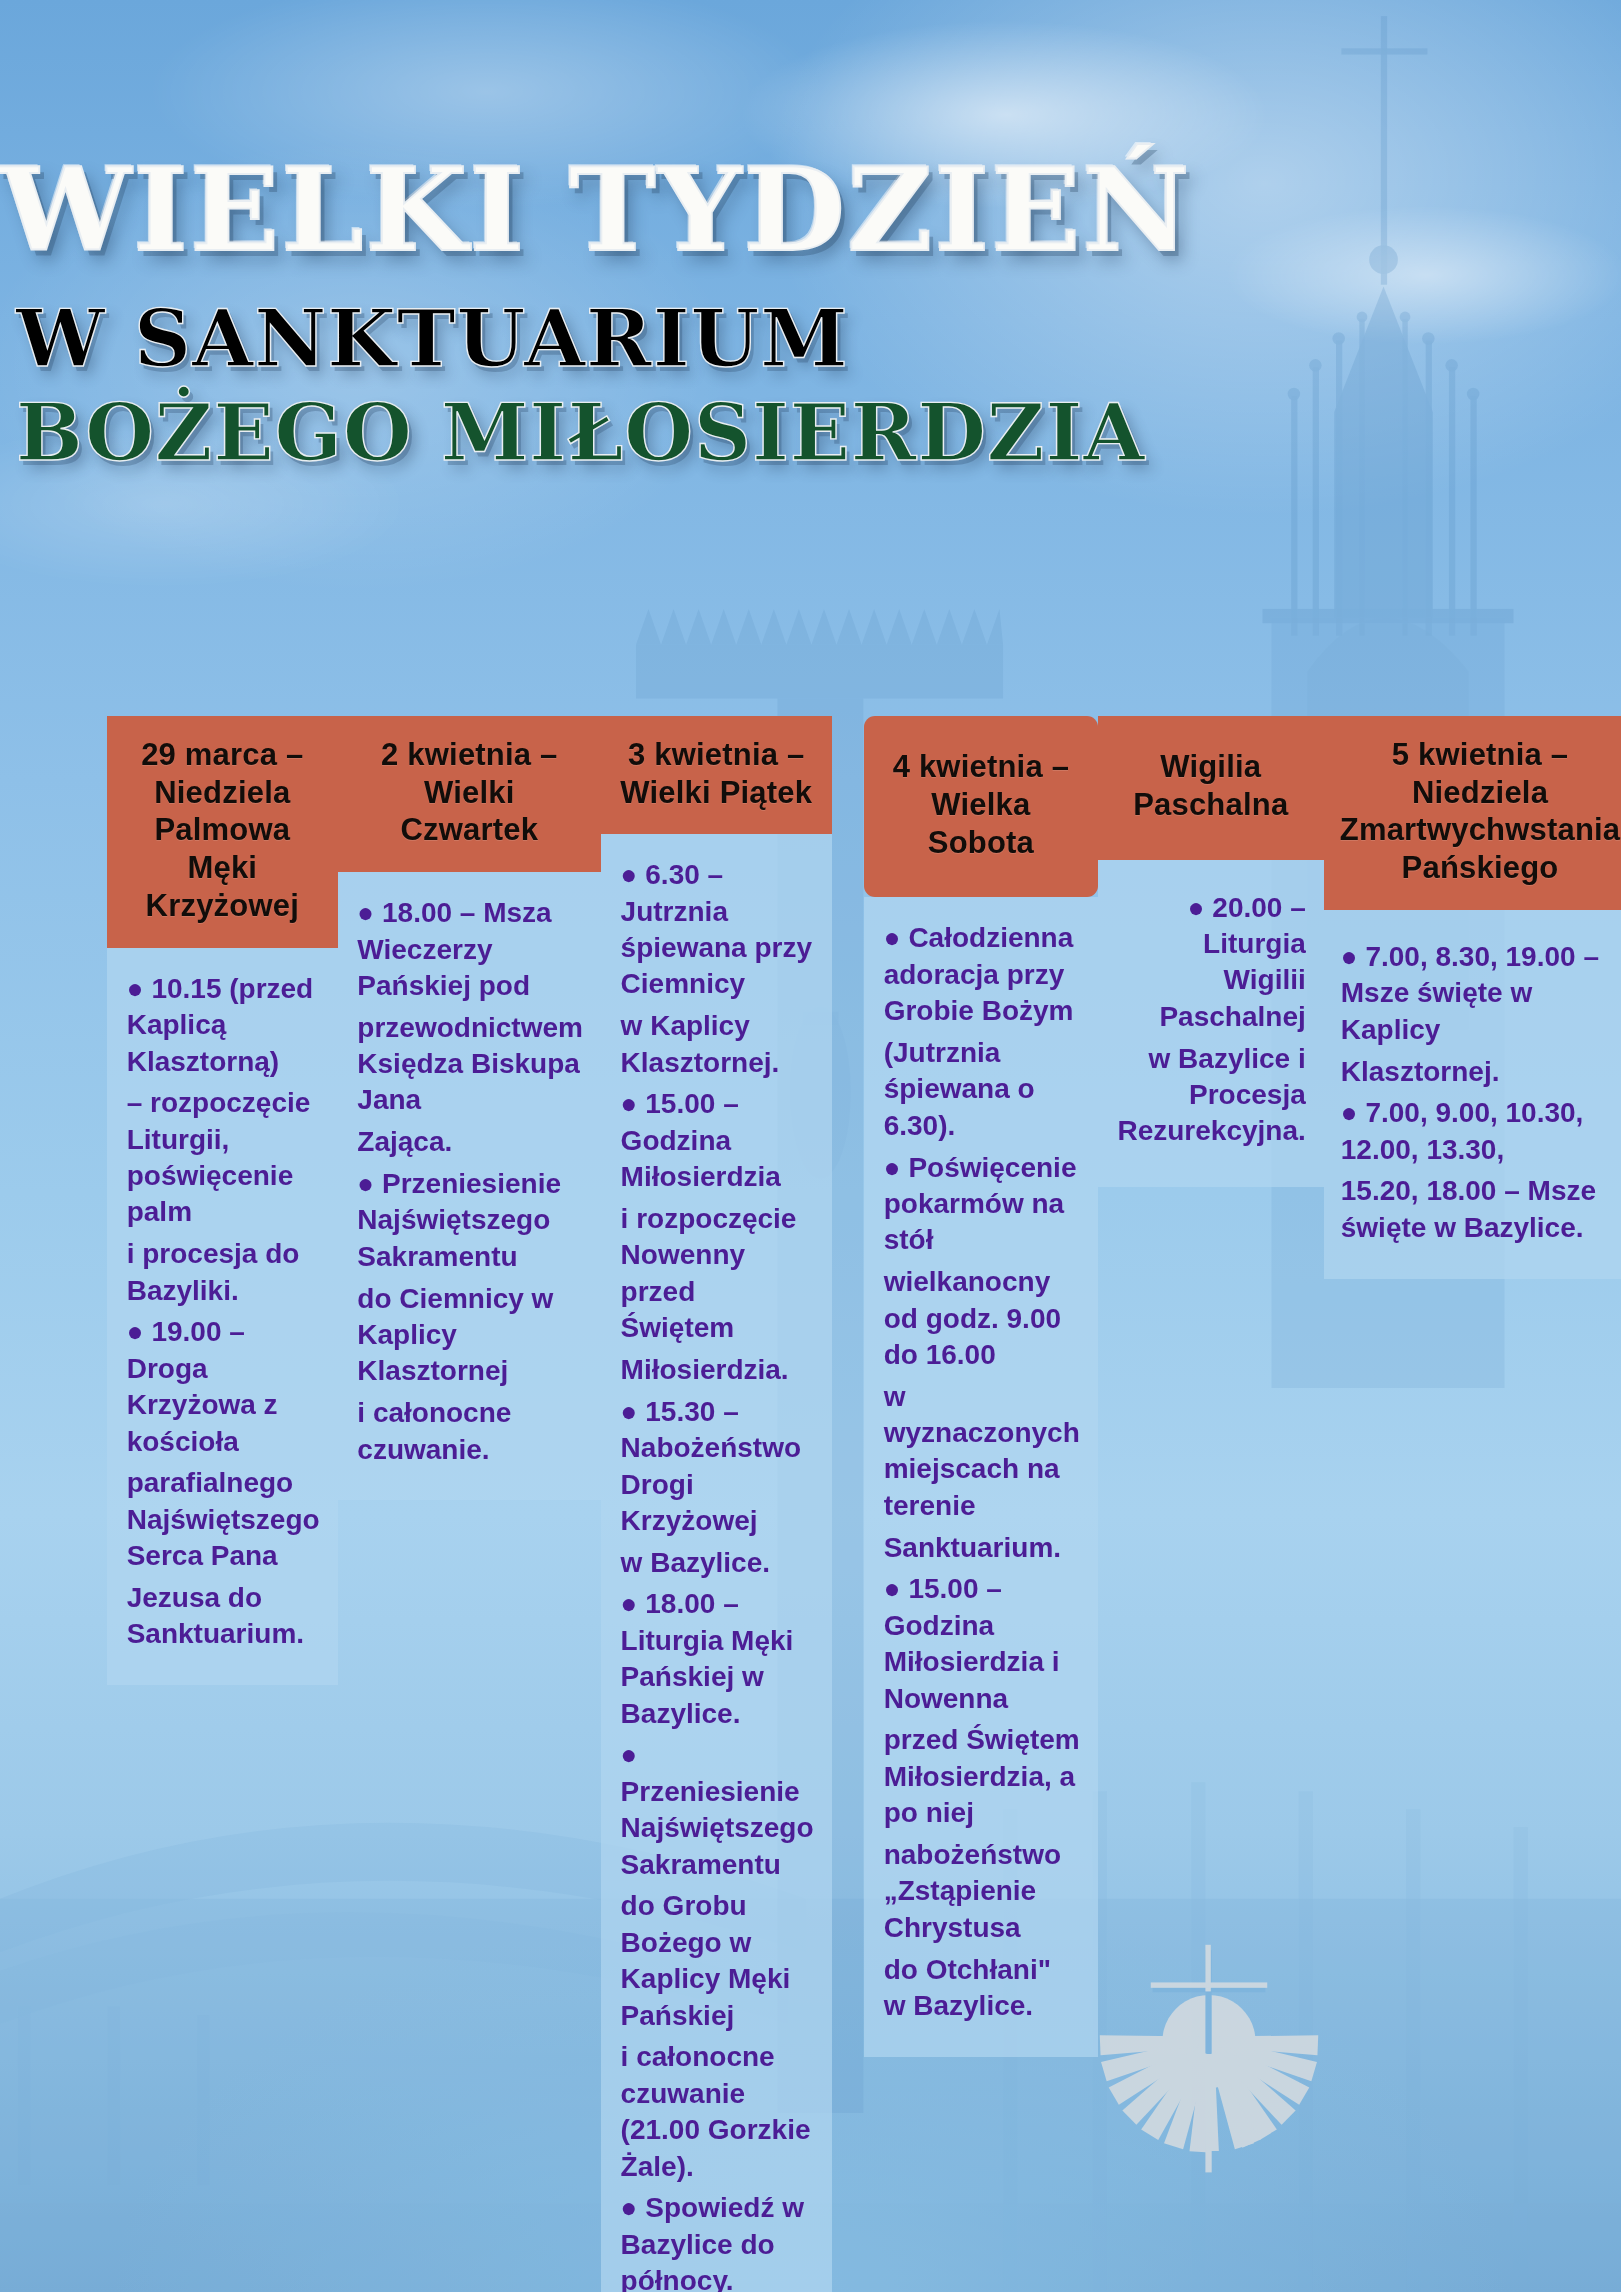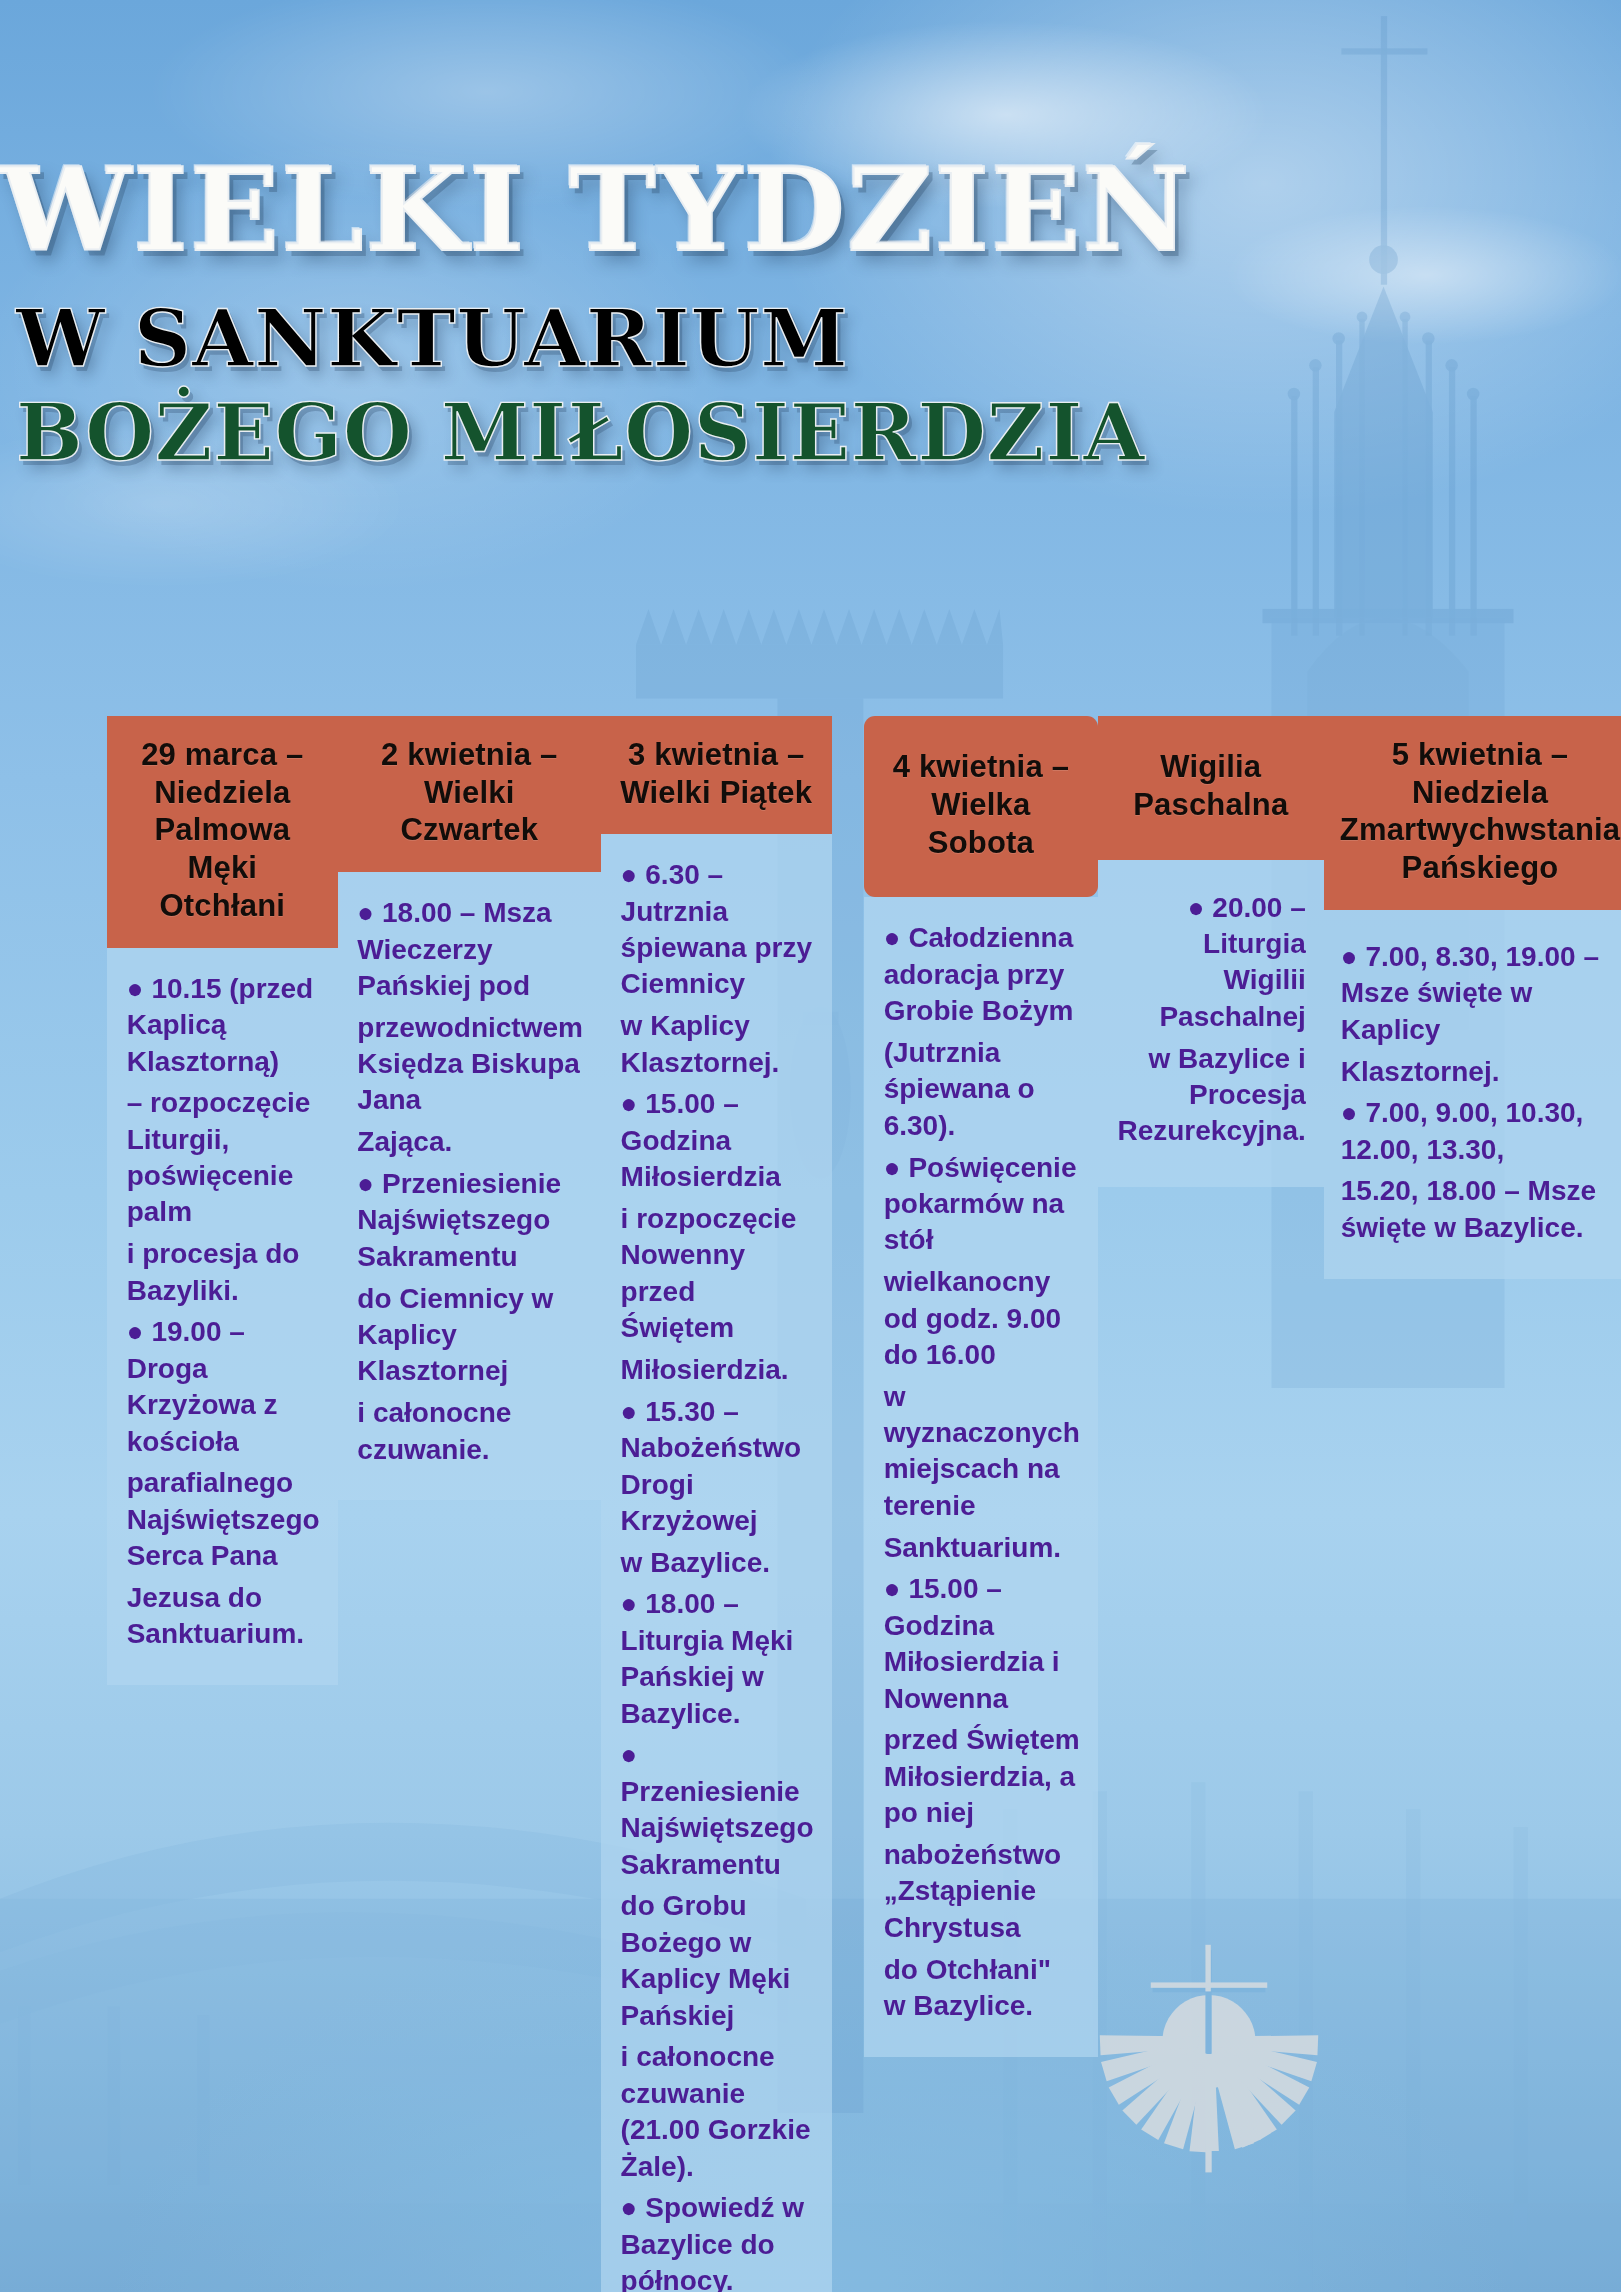--- a/index.html
+++ b/index.html
@@ -202,21 +202,21 @@
     <div class="t-sub2">BOŻEGO MIŁOSIERDZIA</div>
   </div>
 
   <div class="cols">
 
     <div class="col left">
 
       <div class="sect">
         <div class="hdr">
           <div>29 marca – Niedziela Palmowa</div>
-          <div>Męki Otchłani</div>
+          <div>Męki Krzyżowej</div>
         </div>
         <div class="body">
           <p>● 10.15 (przed Kaplicą Klasztorną)</p>
           <p>– rozpoczęcie Liturgii, poświęcenie palm</p>
           <p>i procesja do Bazyliki.</p>
           <p>● 19.00 – Droga Krzyżowa z kościoła</p>
           <p>parafialnego Najświętszego Serca Pana</p>
           <p>Jezusa do Sanktuarium.</p>
         </div>
       </div>

